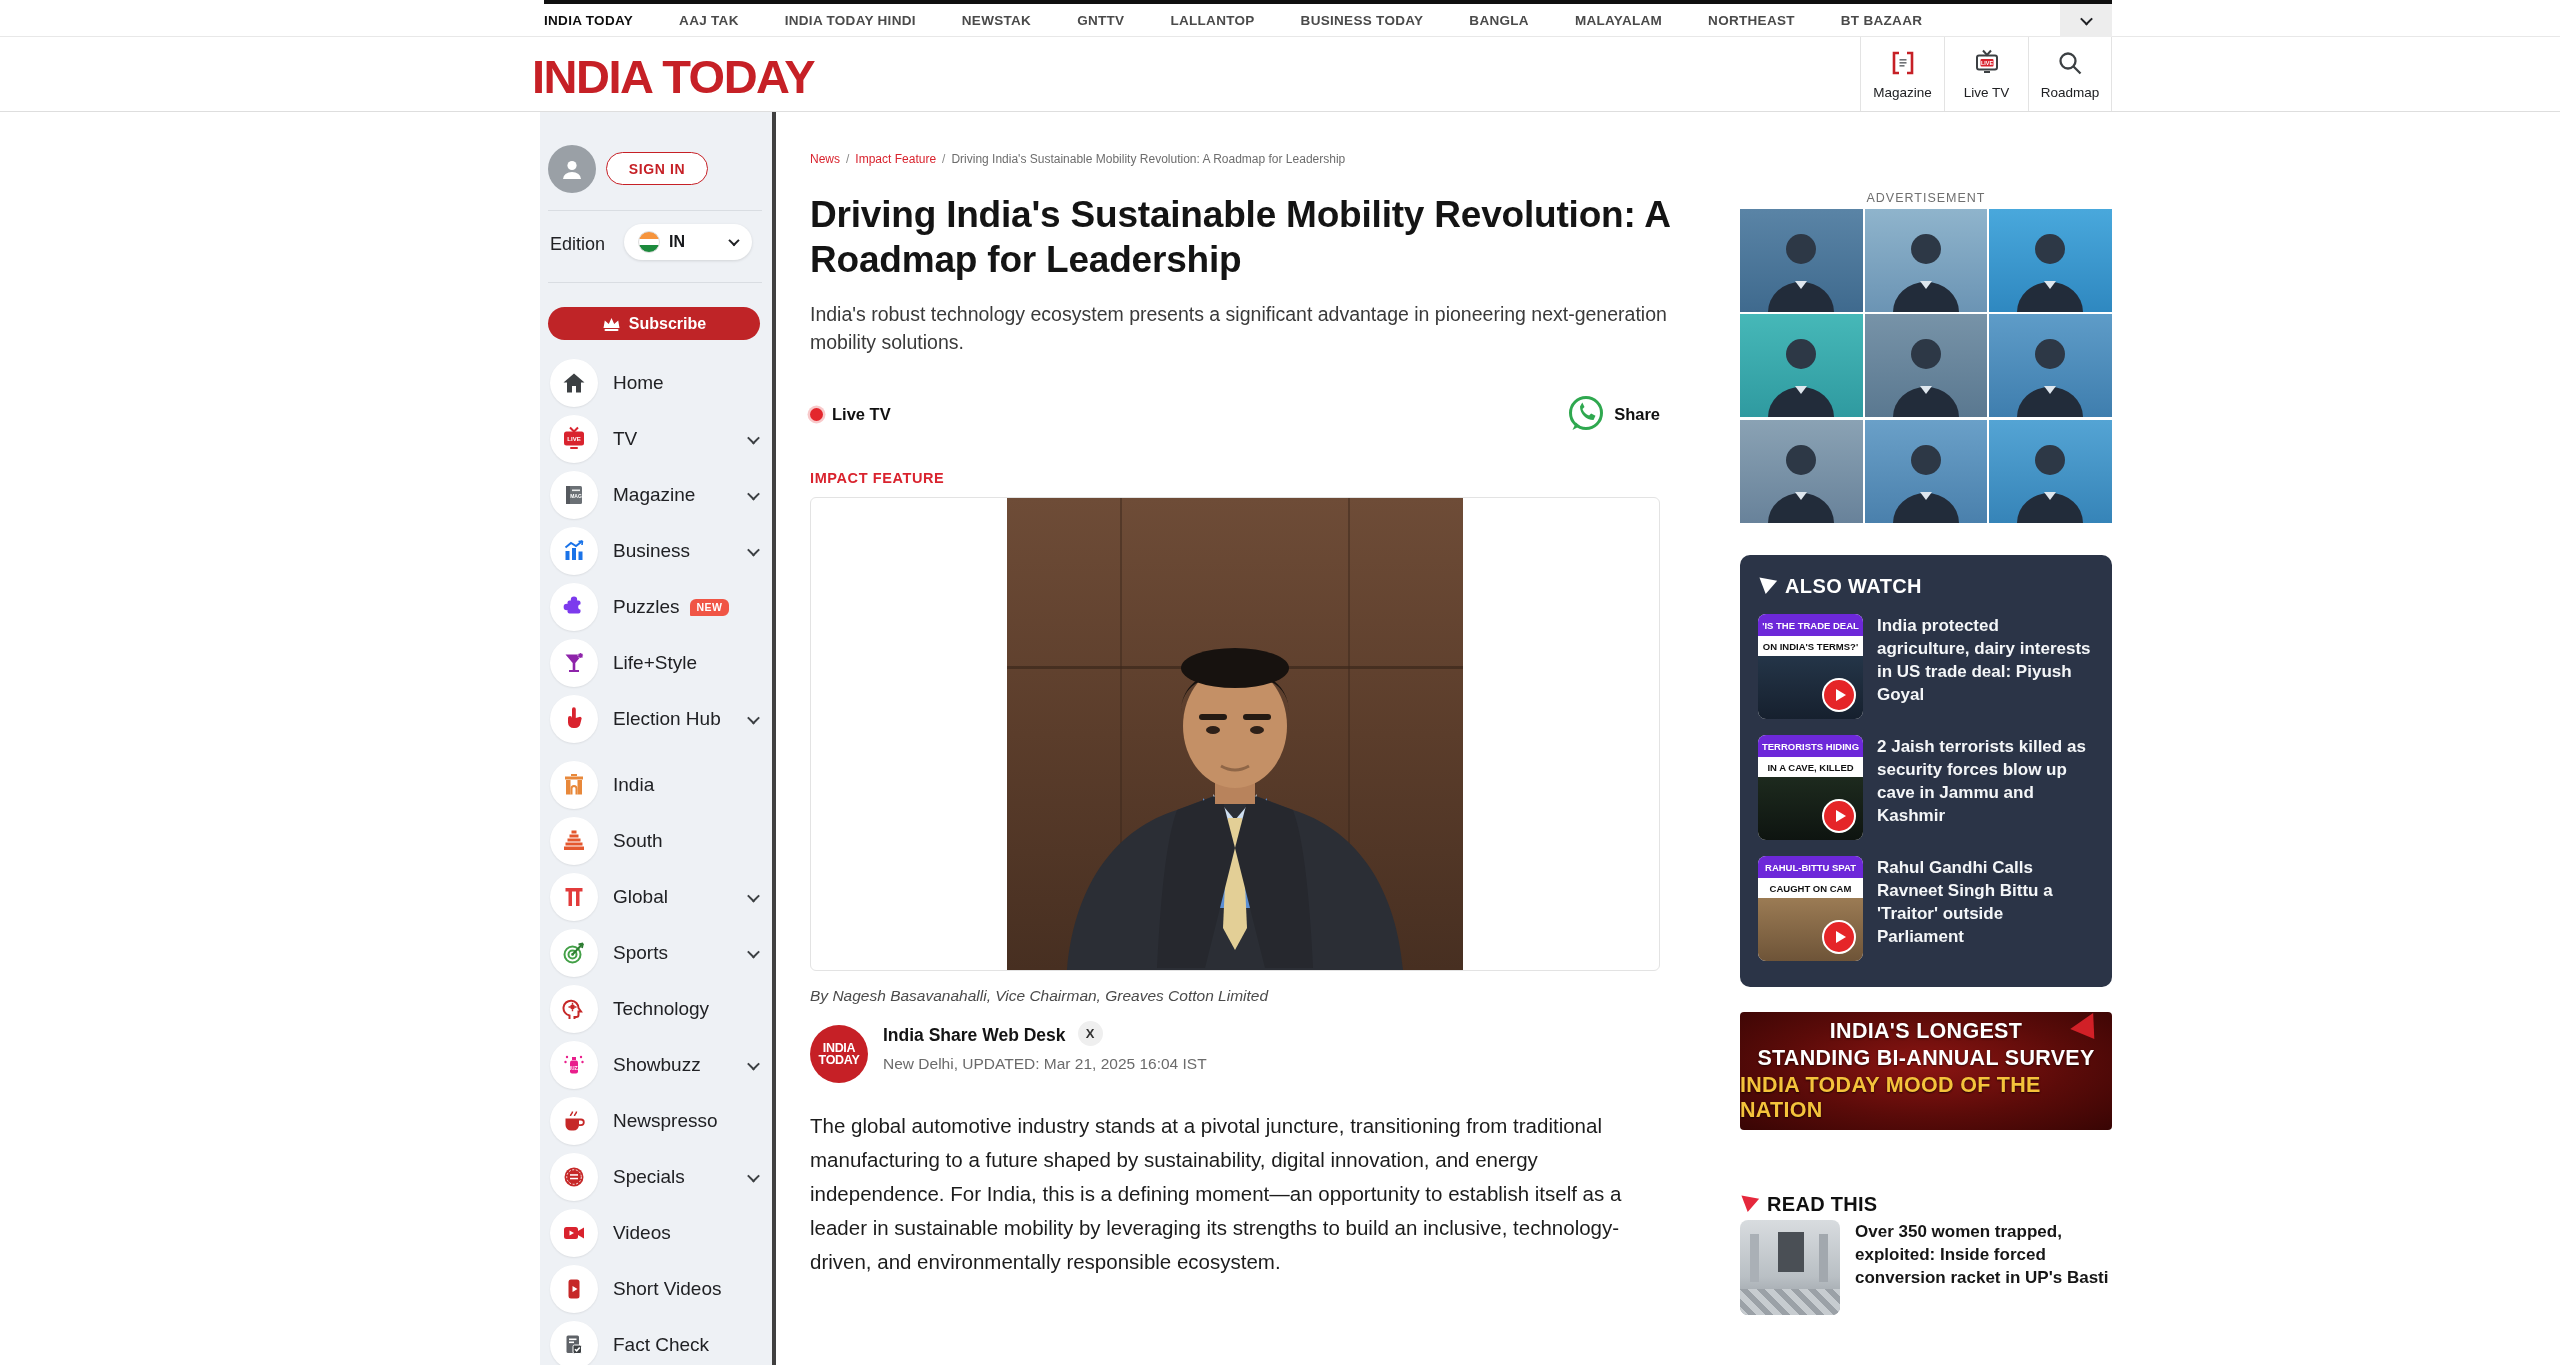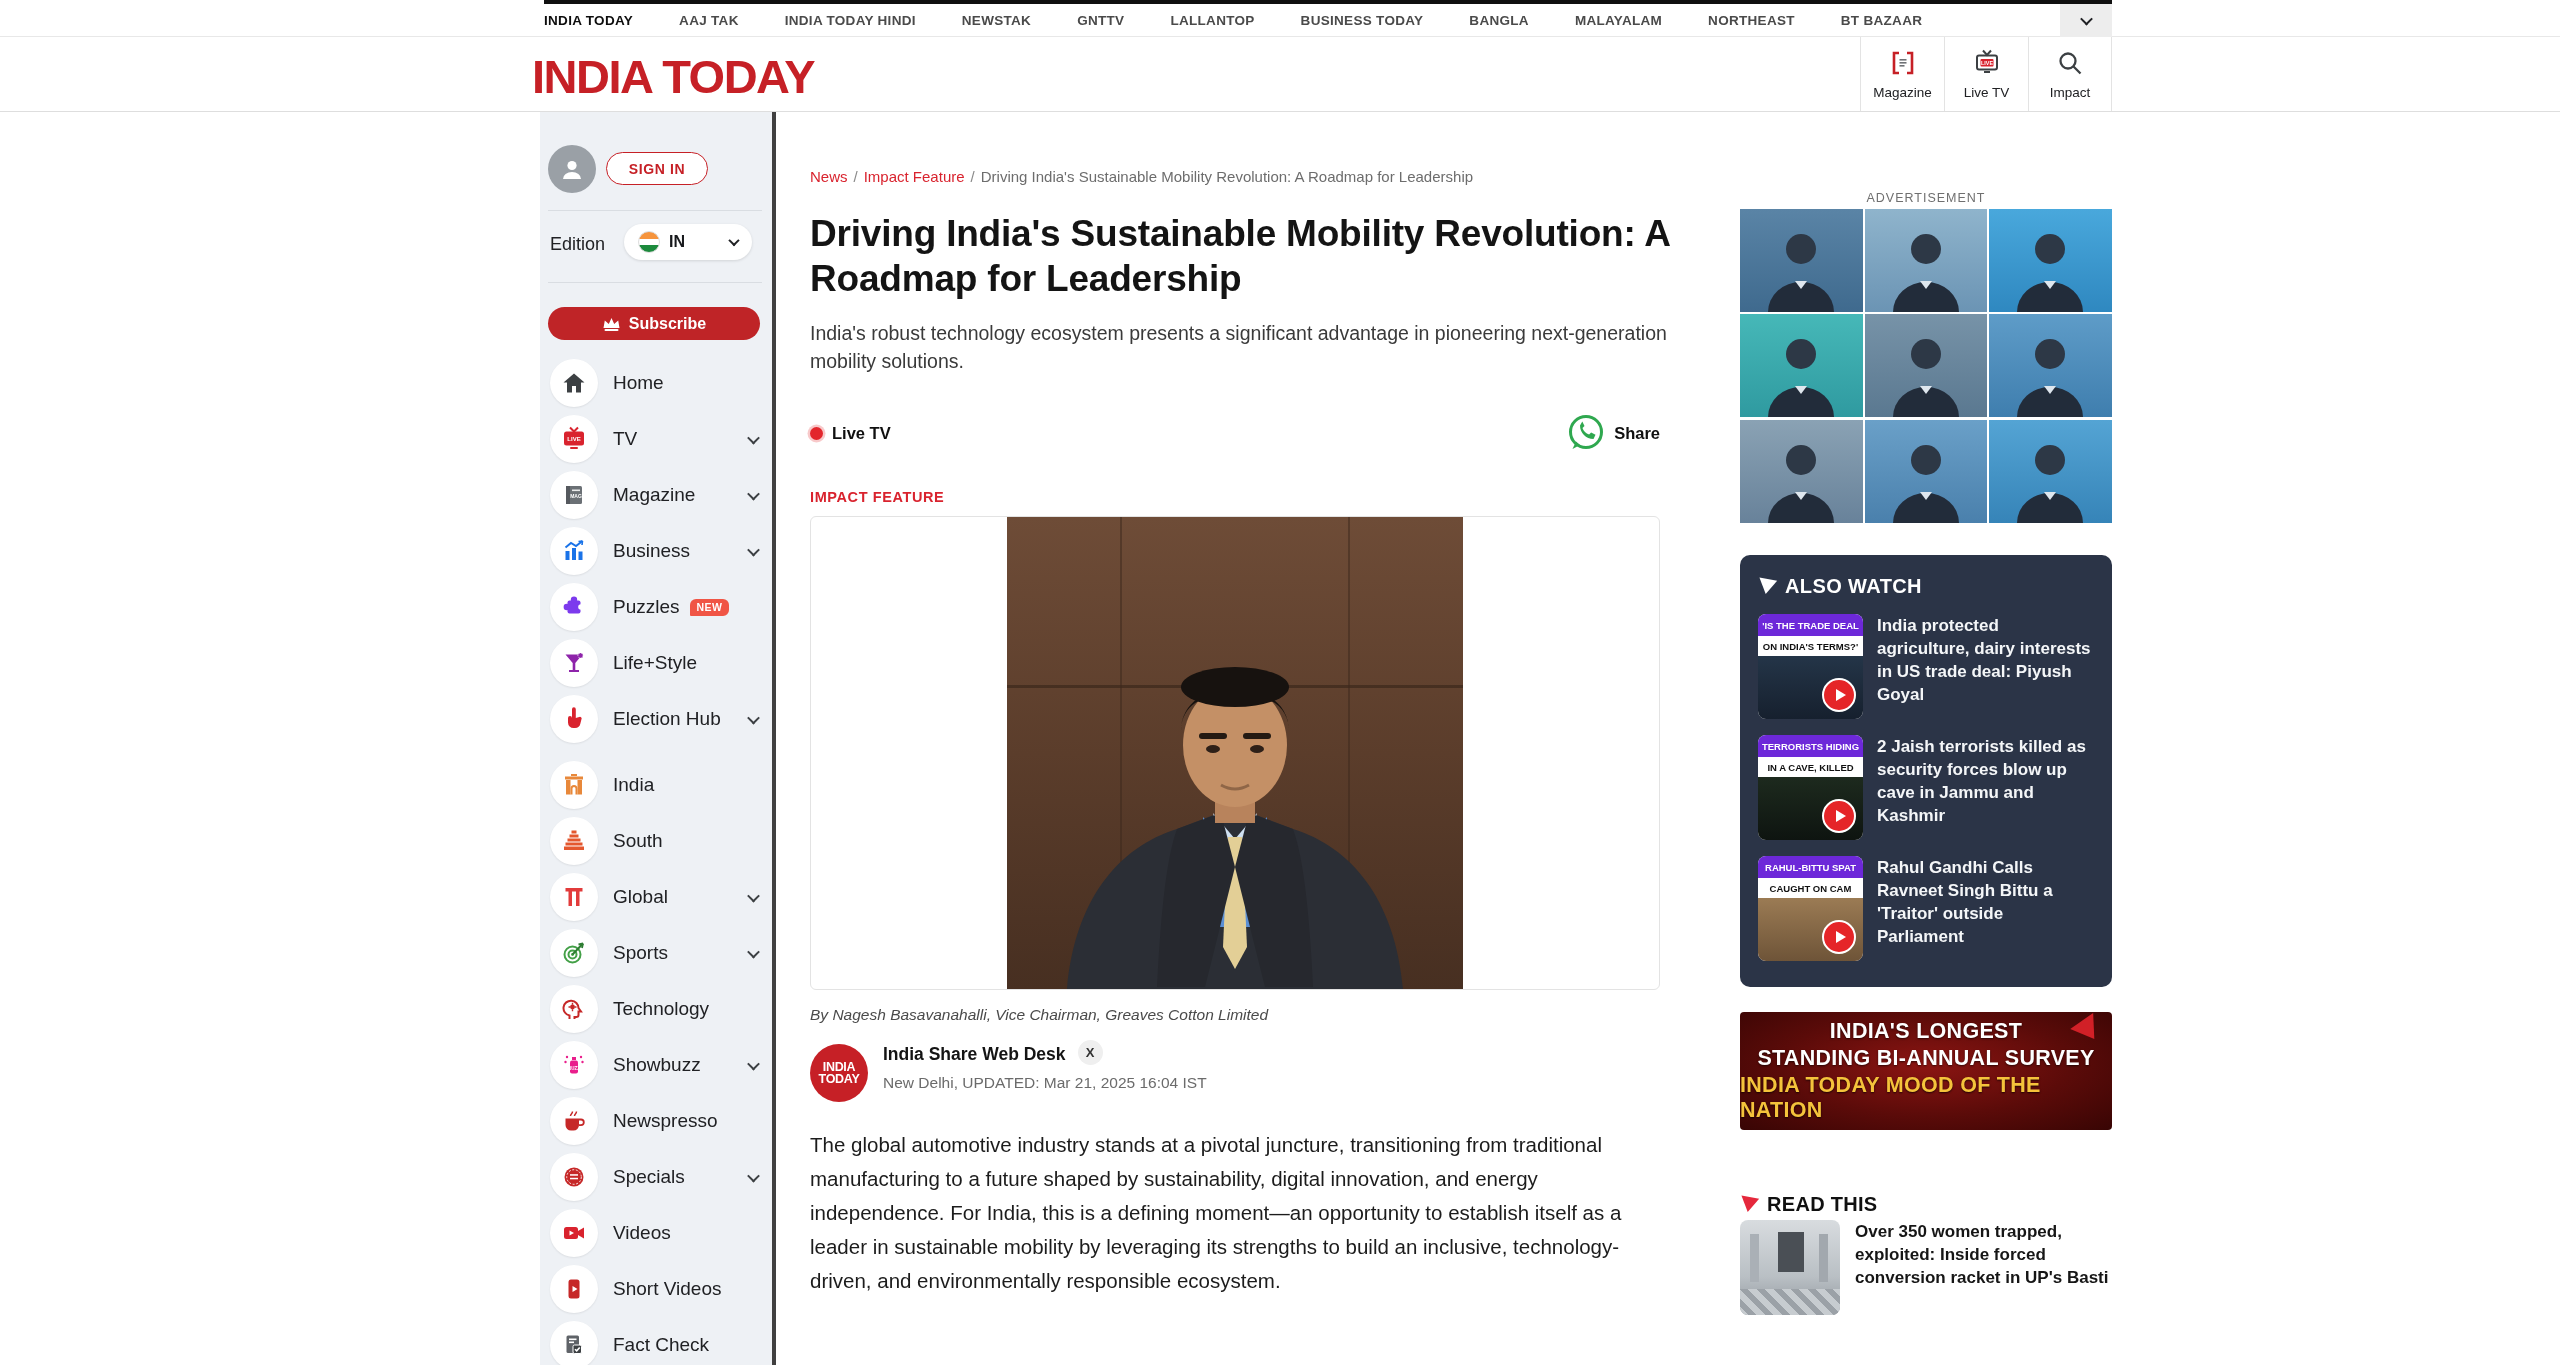--- a/index.html
+++ b/index.html
@@ -58,21 +58,21 @@
   .menu-item.group-gap { margin-top:10px; }
   .mi-circle { width:48px; height:48px; border-radius:50%; background:#fff;
     box-shadow:0 1px 2px rgba(0,0,0,.08); display:flex; align-items:center; justify-content:center;
     flex:0 0 48px; }
   .mi-label { margin-left:15px; font-size:19px; color:#202124; font-weight:500; }
   .mi-badge { margin-left:10px; background:#f05545; color:#fff; font-size:10.5px; font-weight:800;
     padding:2.5px 7px; border-radius:6px 6px 6px 1px; letter-spacing:.4px; }
   .mi-chev { margin-left:auto; width:9px; height:9px; border-color:#3c4043; }
 
   
-  .breadcrumb { margin-top:56px; font-size:15px; color:#6d6d6d; }
+  .breadcrumb { margin-top:40px; font-size:12px; color:#6d6d6d; }
   .breadcrumb .bc-link { color:#d9232e; cursor:pointer; }
   .breadcrumb .bc-sep { margin:0 6px; color:#8a8a8a; }
   h1.title { margin-top:26px; width:880px; font-size:37px; line-height:45px; font-weight:800;
     color:#141414; letter-spacing:-.2px; }
   .subtitle { margin-top:18px; width:860px; font-size:19.5px; line-height:28px; color:#3a3a3a; }
   .meta-row { margin-top:38px; width:850px; display:flex; align-items:center; }
   .live-dot { width:13px; height:13px; border-radius:50%; background:#e3262c;
     box-shadow:0 0 0 2.5px rgba(227,38,44,.25); margin-right:9px; }
   .live-lbl { font-size:16.5px; font-weight:800; color:#101010; }
   .share-wrap { margin-left:auto; display:flex; align-items:center; gap:8px; cursor:pointer; }
@@ -189,21 +189,21 @@
               <text x="14" y="15.8" font-size="5.4" fill="#fff" text-anchor="middle" font-weight="bold" font-family="Liberation Sans">LIVE</text>
               <rect x="11" y="22" width="6" height="2" fill="#3c4043"></rect>
             </svg></span>
         <span class="lbl">Live TV</span>
       </div>
       <div class="h-action">
         <span><svg width="28" height="28" viewBox="0 0 28 28">
               <circle cx="12" cy="12" r="7.5" stroke="#3c4043" stroke-width="2.3" fill="none"></circle>
               <line x1="17.5" y1="17.5" x2="24.5" y2="24.5" stroke="#3c4043" stroke-width="2.3"></line>
             </svg></span>
-        <span class="lbl">Impact</span>
+        <span class="lbl">Roadmap</span>
       </div>
     </div>
   </div>
 
   <div class="sidebar">
     <div class="avatar">
       <svg width="26" height="26" viewBox="0 0 26 26">
           <circle cx="13" cy="9.5" r="4.6" fill="#fff"></circle>
           <path d="M4 23 a9 7 0 0 1 18 0 Z" fill="#fff"></path>
         </svg>

